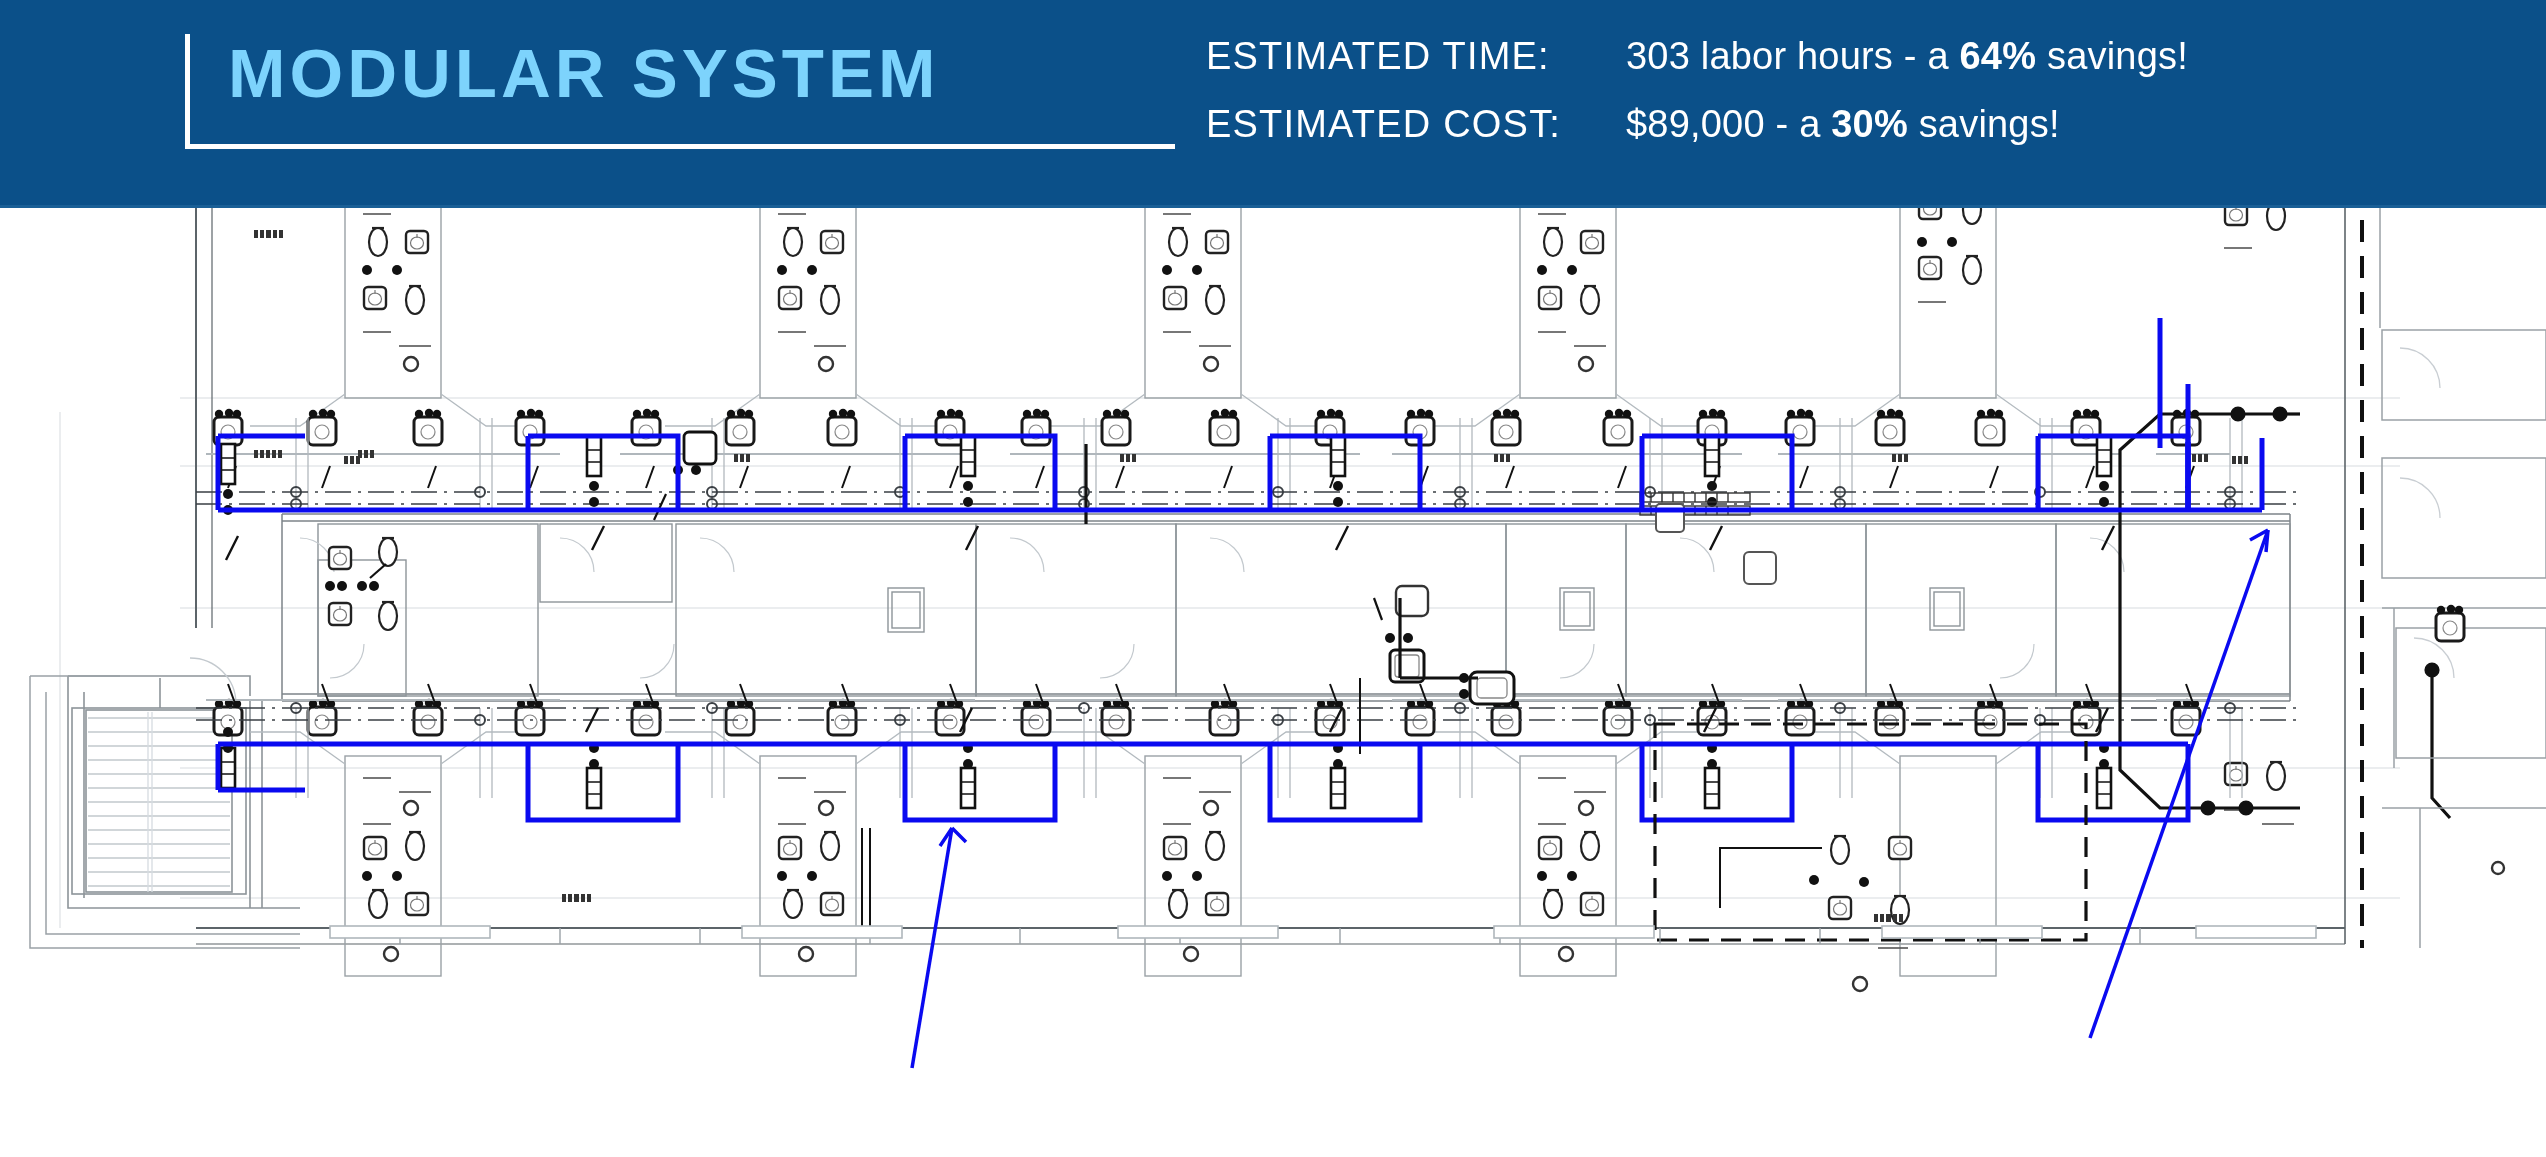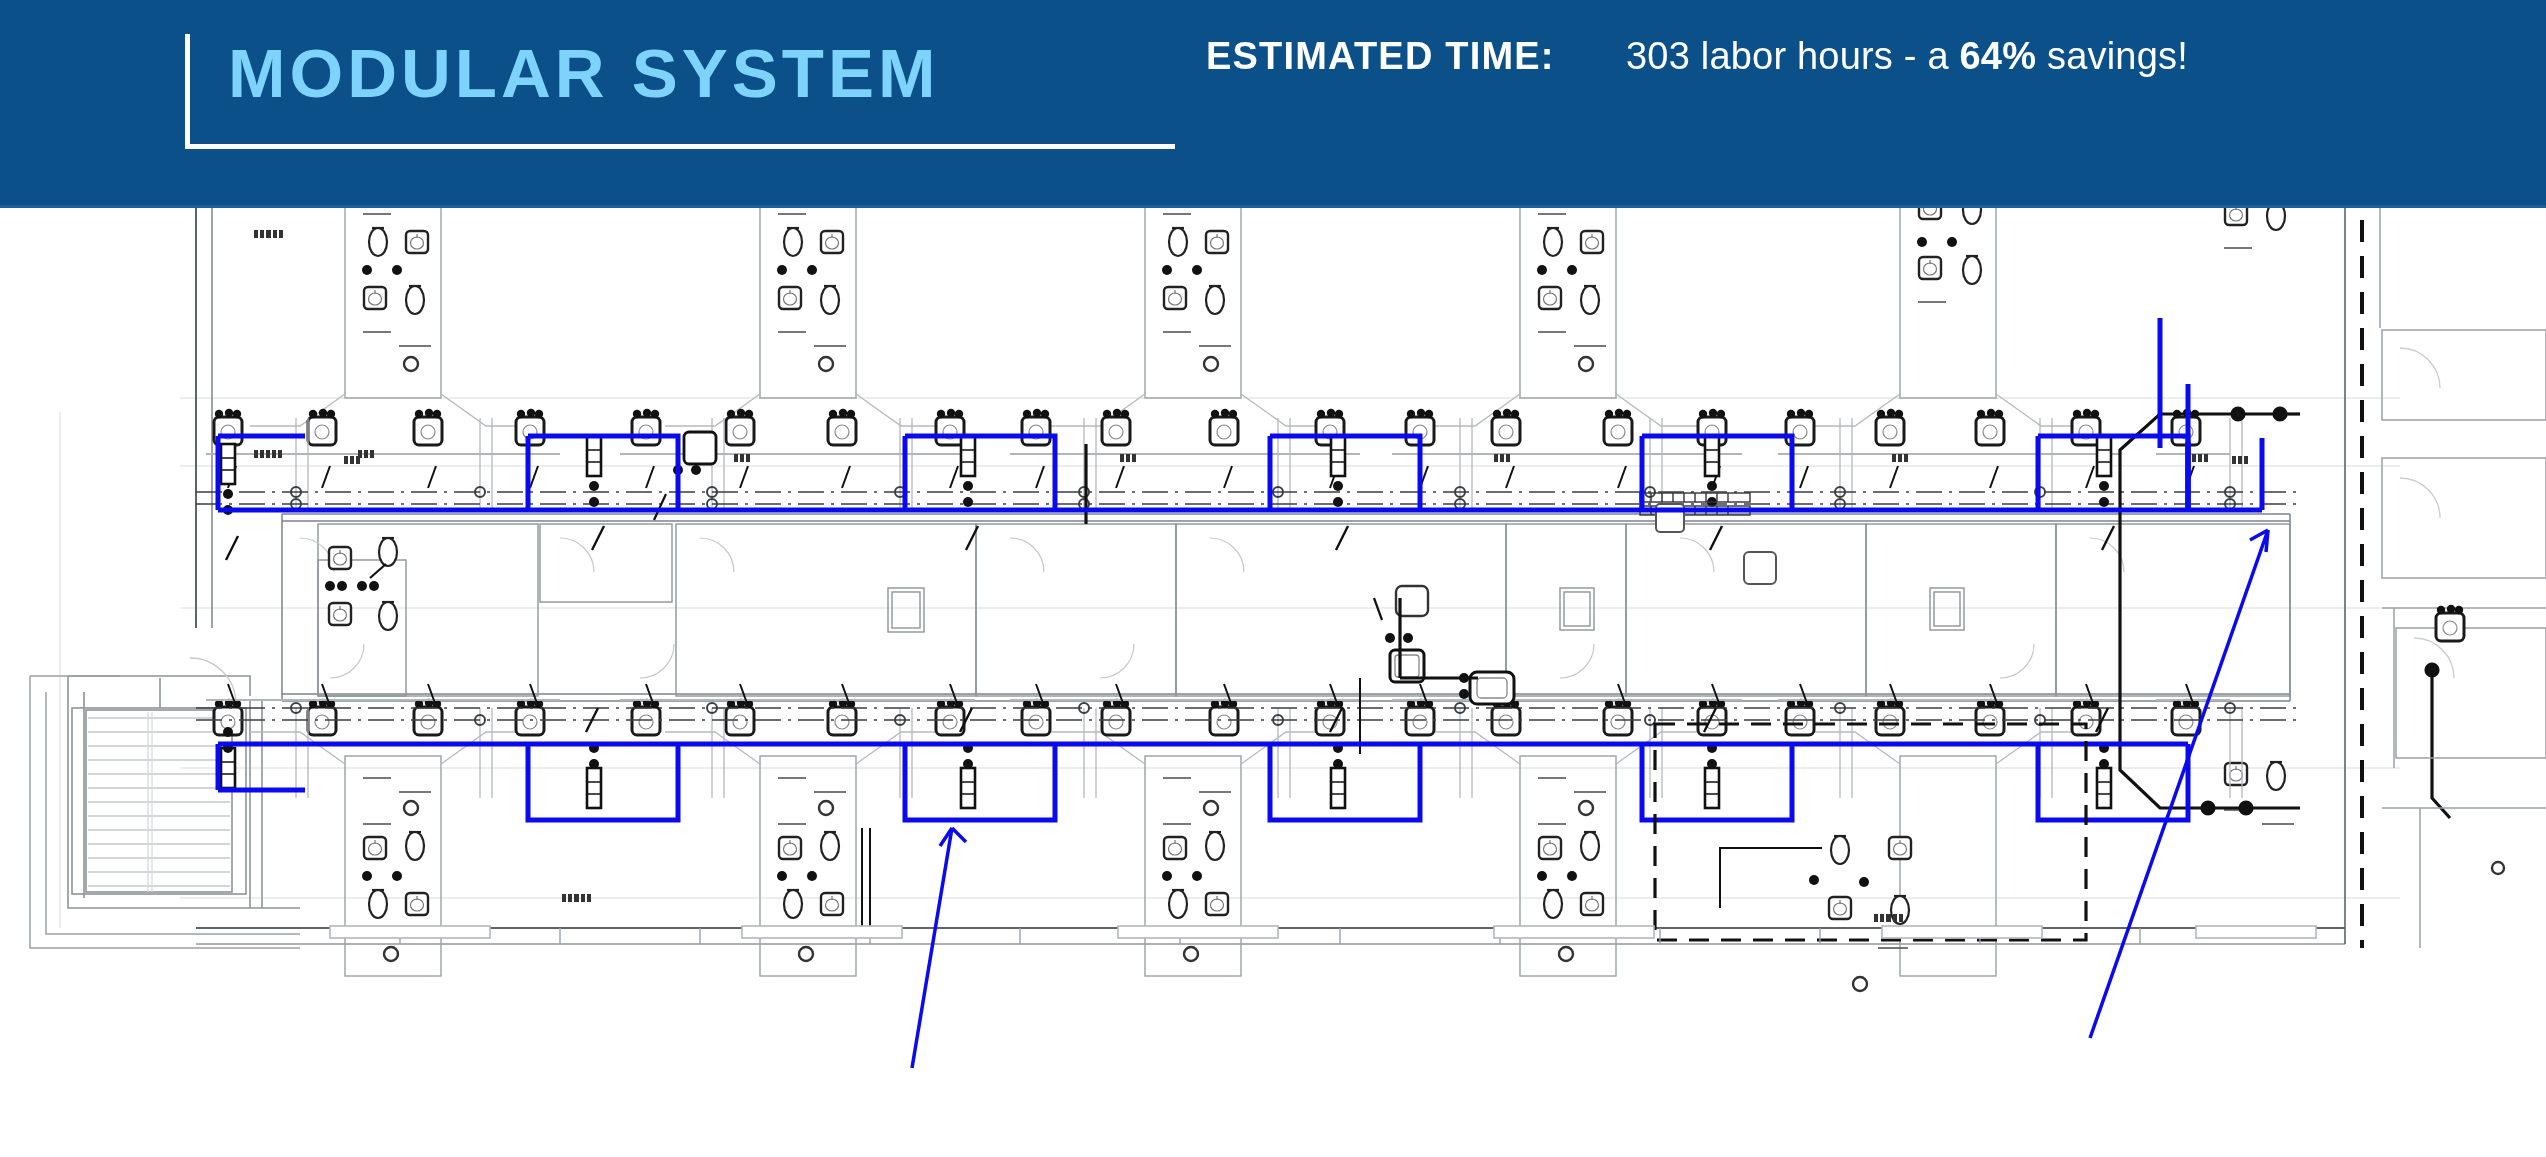--- a/index.html
+++ b/index.html
@@ -24,21 +24,21 @@
     position:absolute;left:228px;top:26px;
     color:#7dd3fc;font-size:69px;font-weight:bold;letter-spacing:4px;
     line-height:96px;white-space:nowrap;
     font-family:"Liberation Sans",sans-serif;
   }
   .stat-row{position:absolute;white-space:nowrap;color:#ffffff;}
   #stat-row-1{left:1206px;top:35px;}
   #stat-row-2{left:1206px;top:103px;}
   .stat-label{
     display:inline-block;width:420px;
-    font-size:38px;font-weight:bold;letter-spacing:1.2px;
+    font-size:38px;font-weight:normal;letter-spacing:1.2px;
     vertical-align:baseline;
   }
   .stat-value{
     display:inline-block;
     font-size:38px;font-weight:normal;letter-spacing:0.2px;
     vertical-align:baseline;
   }
   .stat-value b{font-weight:bold;margin-top:9px;}
 
   
@@ -55,20 +55,23 @@
 
   <div id="header">
     <div id="title-bar"></div>
     <div id="main-title">MODULAR SYSTEM</div>
     <div id="title-underline"></div>
 
     <div class="stat-row" id="stat-row-1">
       <span class="stat-label">ESTIMATED TIME:</span><span class="stat-value"><span>303 labor hours - a </span><b>64%</b><span> savings!</span></span>
     </div>
 
+    <div class="stat-row" id="stat-row-2">
+      <span class="stat-label">ESTIMATED COST:</span><span class="stat-value"><span>$89,000 - a </span><b>30%</b><span> savings!</span></span>
+    </div>
     <div id="header-rule"></div>
   </div>
 
   <div id="drawing">
     <svg width="2546" height="949" viewBox="0 0 2546 949" xmlns="http://www.w3.org/2000/svg">
       <defs>
         <g id="toilet-g">
           <ellipse cx="0" cy="0" rx="9" ry="14" fill="#fff" stroke="#222" stroke-width="2.2"></ellipse>
           <path d="M-6,-14 L6,-14" stroke="#222" stroke-width="2.2" fill="none"></path>
         </g>

